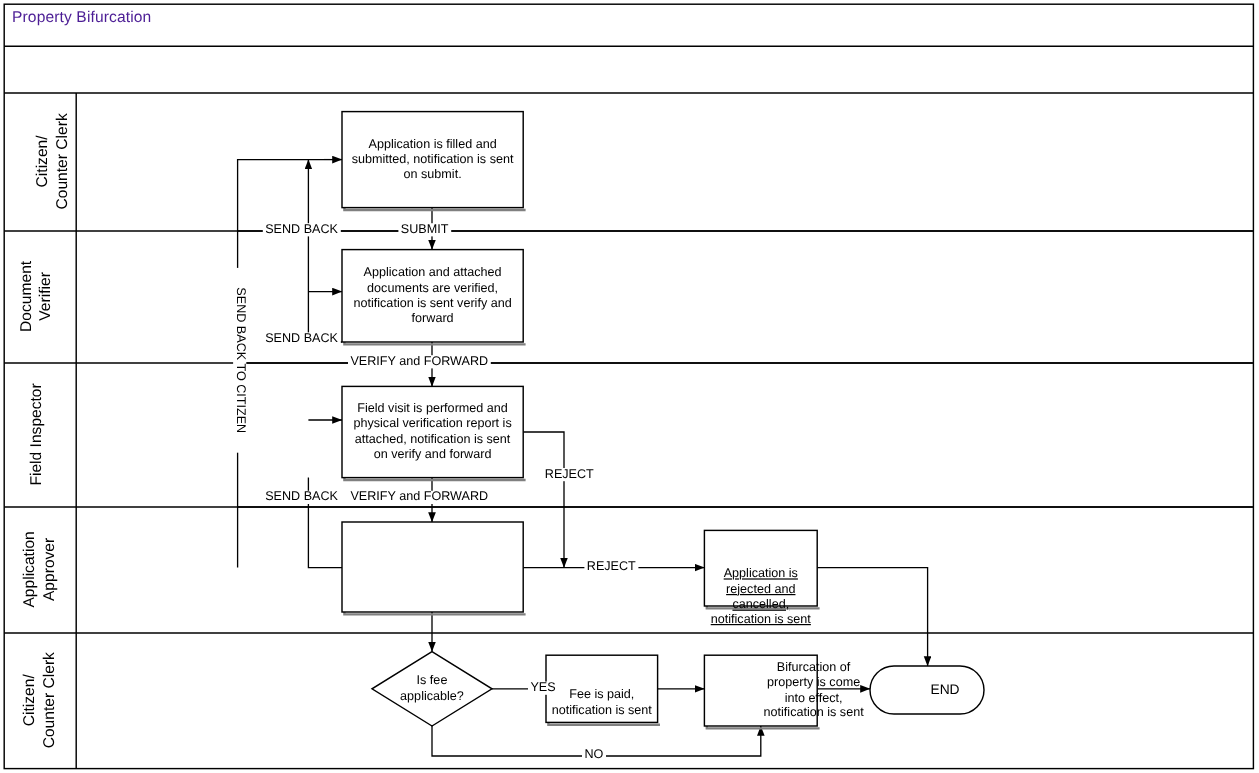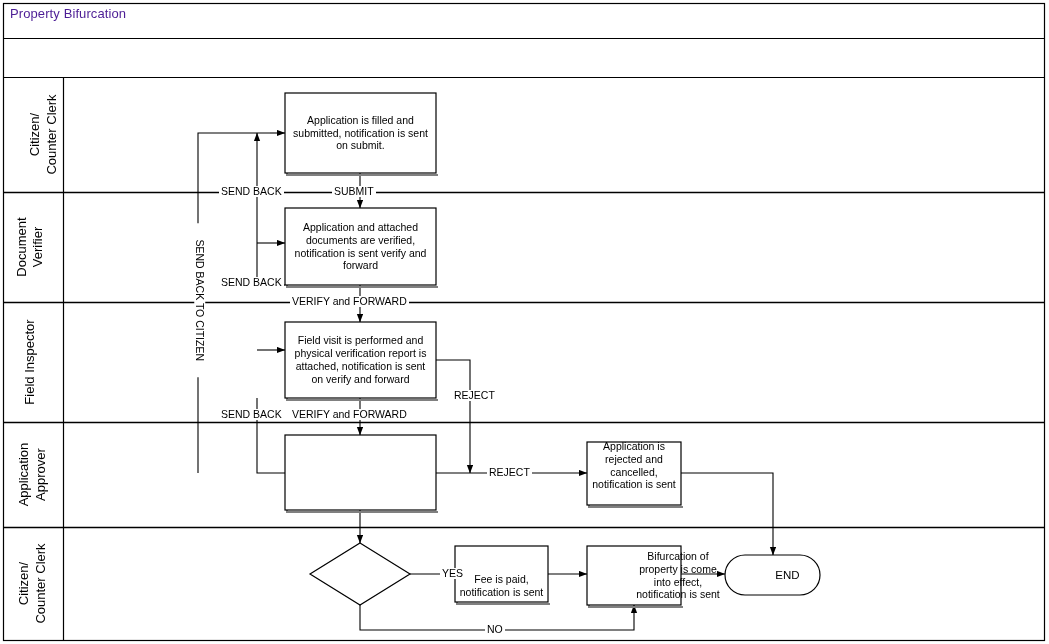--- a/index.html
+++ b/index.html
@@ -182,25 +182,27 @@
   <div class="tx node-text" style="left:287px; top:95px; width:147px; height:76px;">Application is filled and
 submitted, notification is sent
 on submit.</div>
 
   <div class="tx node-text" style="left:287px; top:324px; width:147px; height:72px;">Field visit is performed and
 physical verification report is
 attached, notification is sent
 on verify and forward</div>
 
 
-  <div class="tx node-text" style="left:589px; top:436px; width:90px; height:59px;">Application is
+  <div class="tx node-text" style="left:589px; top:468px; width:90px; height:59px;text-decoration:underline;">Application is
 rejected and
 cancelled,
 notification is sent</div>
 
+  <div class="tx diamond-text" style="left:315px; top:549px; width:90px; height:50px;">Is fee
+applicable?</div>
 
   <div class="tx node-text" style="left:457px; top:548px; width:89px; height:52px;margin-top:12px;">Fee is paid,
 notification is sent</div>
 
   <div class="tx node-text" style="left:589px; top:548px; width:90px; height:55px;padding-left:44px;">Bifurcation of
 property is come
 into effect,
 notification is sent</div>
 
   <div class="tx end-text" style="left:725px; top:555px; width:95px; height:40px;padding-left:15px;">END</div>

